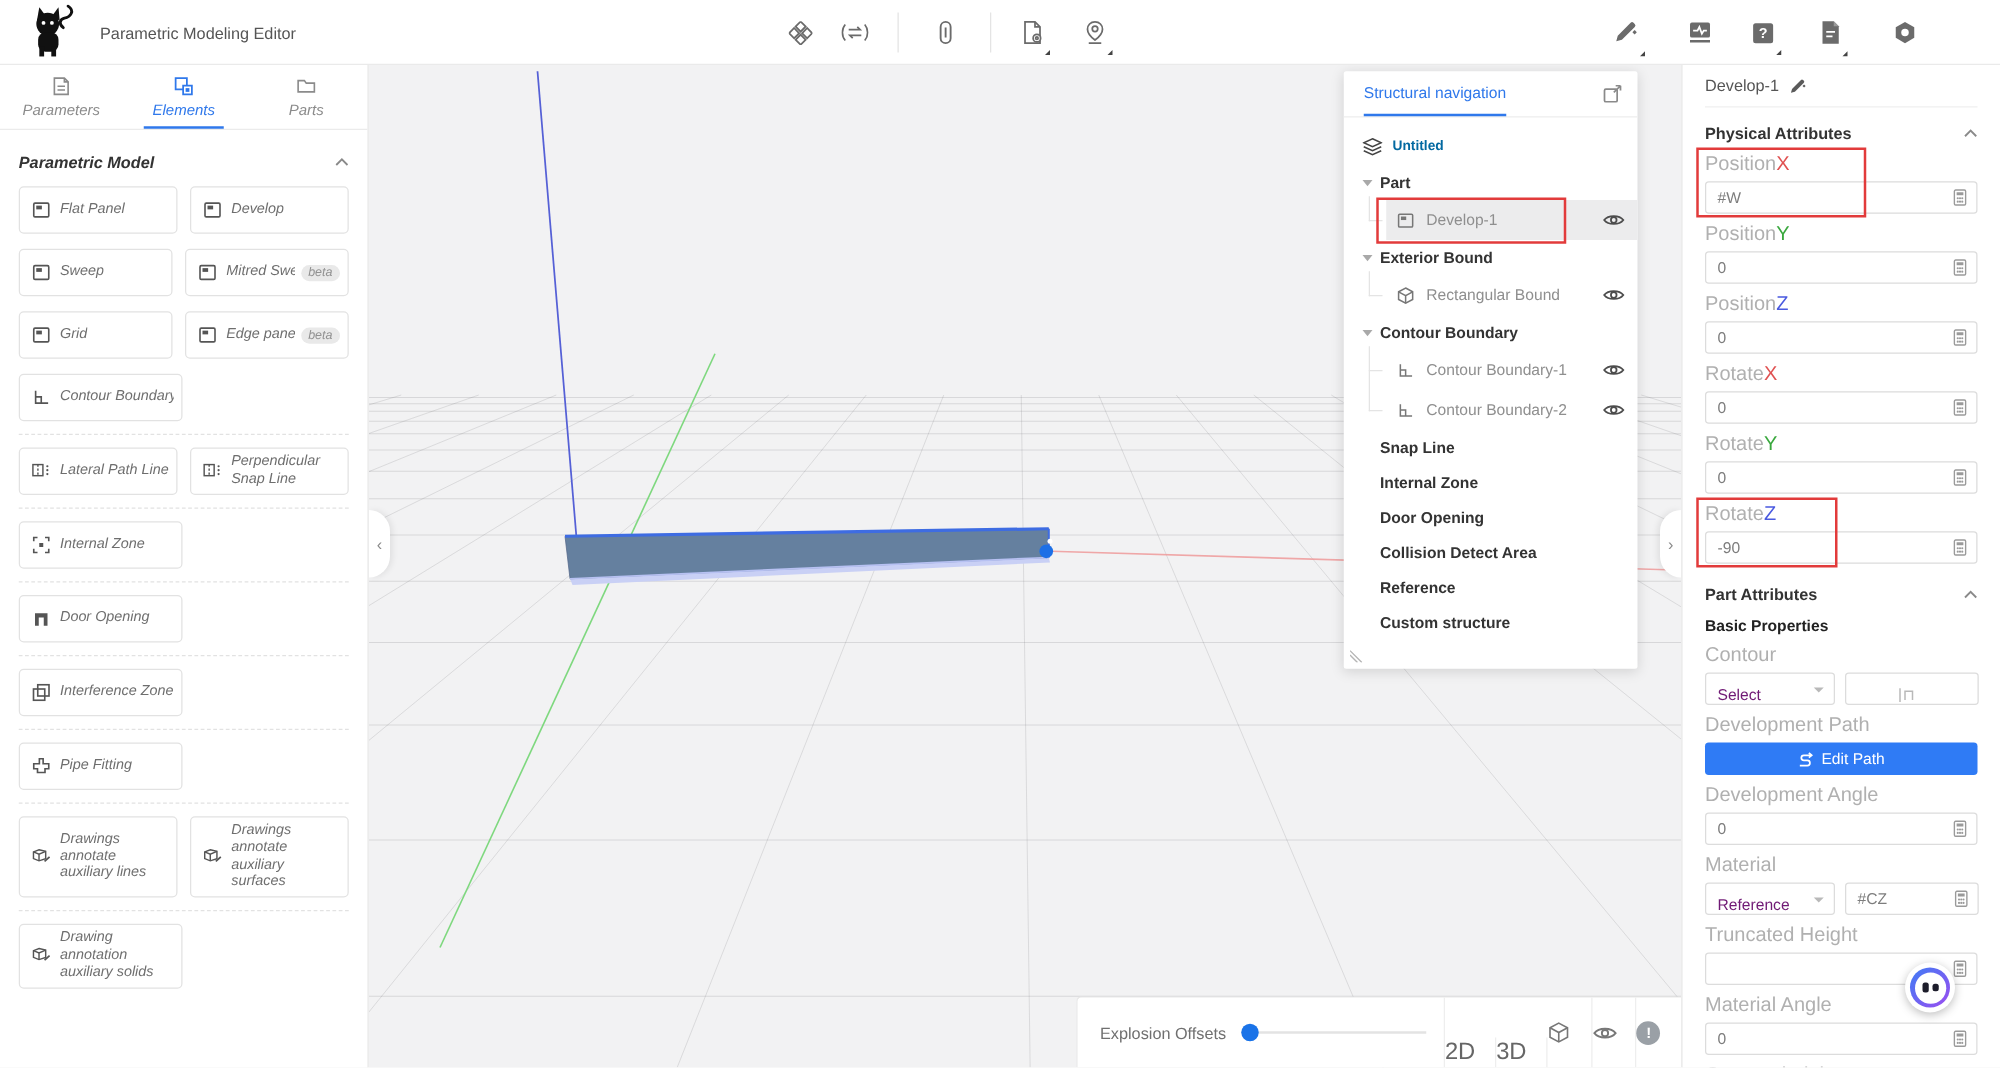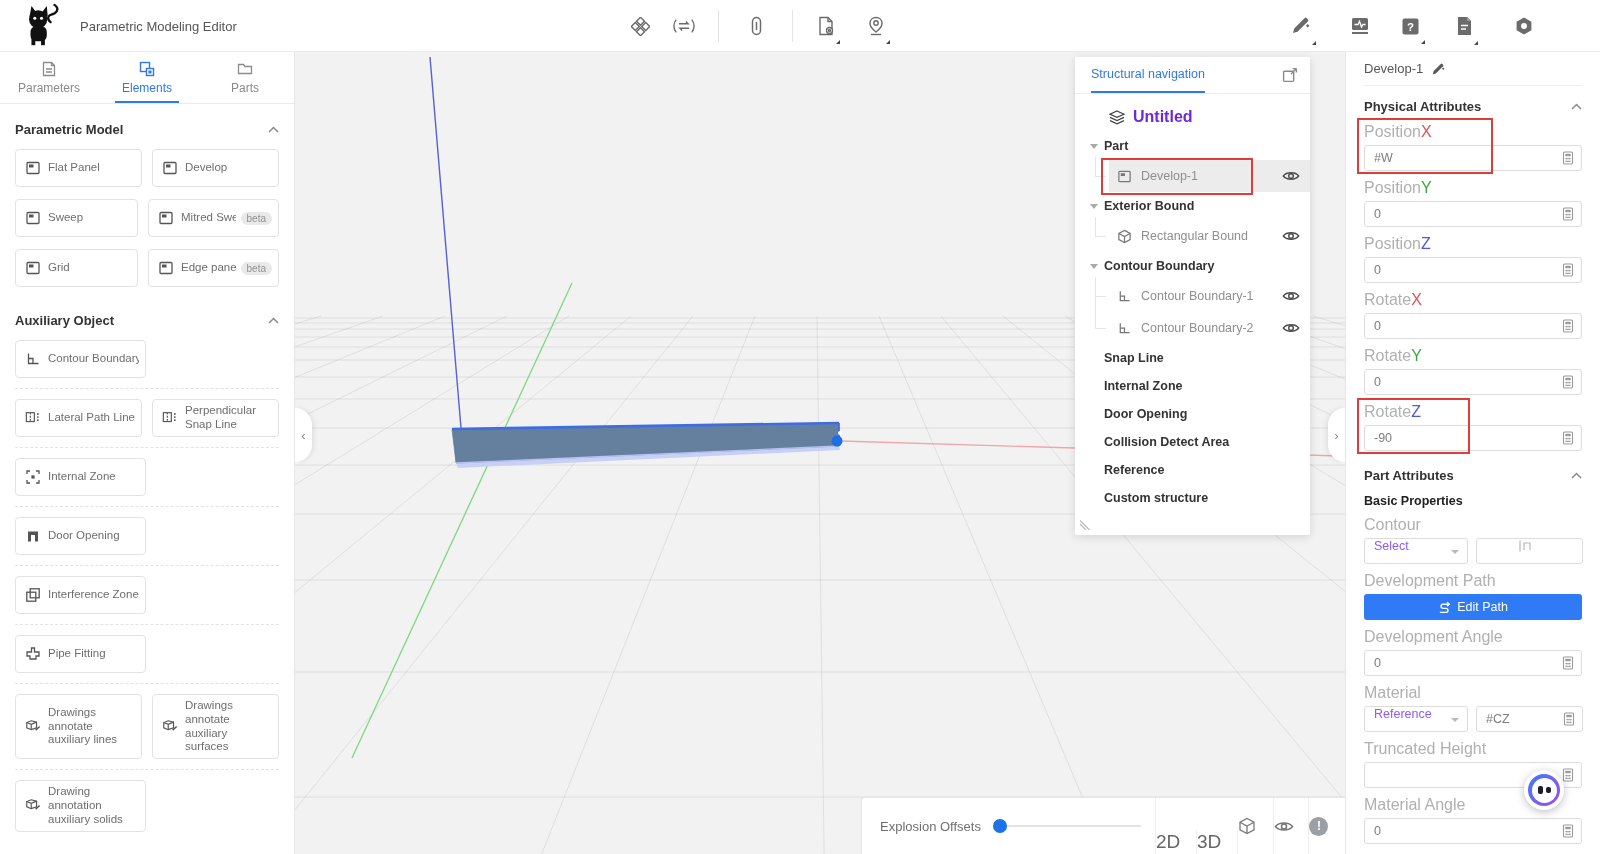--- a/index.html
+++ b/index.html
@@ -9,21 +9,21 @@
 
   
   .topbar { position:absolute; left:0; top:0; width:1600px; height:52px; background:#fff; border-bottom:1px solid #eaeaea; z-index:50; }
   .logo { position:absolute; left:18px; top:3px; width:48px; height:46px; }
   .app-title { position:absolute; left:80px; top:0; height:52px; display:flex; align-items:center; font-size:13px; color:#555; }
   .tb-icon { position:absolute; top:14px; width:24px; height:24px; display:flex; align-items:center; justify-content:center; color:#6b6b6b; cursor:pointer; }
   .tb-div { position:absolute; top:10px; width:1px; height:32px; background:#e4e4e4; }
   .corner-caret { position:absolute; width:0; height:0; border-right:4px solid #444; border-top:4px solid transparent; }
 
   
-  .sidebar { position:absolute; left:0; top:52px; width:295px; height:802px; background:#fff; border-right:1px solid #e6e6e6; z-index:30; }
+  .sidebar { position:absolute; left:0; top:52px; width:295px; height:802px; background:#fff; border-right:1px solid #e6e6e6; z-index:30;font-style:italic; }
   .tabs { position:relative; height:52px; border-bottom:1px solid #ebebeb; display:flex; }
   .tab { flex:1; display:flex; flex-direction:column; align-items:center; justify-content:center; gap:4px; font-size:12px; color:#8b8b8b; cursor:pointer; position:relative; }
   .tab.active { color:#2f78eb; }
   .tab.active::after { content:''; position:absolute; bottom:0; left:50%; transform:translateX(-50%); width:64px; height:2px; background:#2f78eb; }
   .sb-content { padding:4px 15px 0 15px; height:748px; overflow:hidden; }
   .sec-head { display:flex; align-items:center; justify-content:space-between; padding:14px 0 4px 0; font-size:13px; font-weight:bold; color:#333; }
   .sec-rows { margin-top:8px; }
   .sb-row { display:flex; gap:10px; }
   .sb-row.dashed { border-bottom:1px dashed #e2e2e2; padding-bottom:10px; margin-bottom:10px; }
   .sb-row.plain { margin-bottom:12px; }
@@ -39,21 +39,21 @@
   .collapse-handle { position:absolute; width:17px; height:54px; background:#fff; display:flex; align-items:center; justify-content:center; color:#8a8a8a; font-size:13px; cursor:pointer; z-index:20; }
   .handle-left { left:0; top:356px; border-radius:0 30px 30px 0; box-shadow:2px 0 5px rgba(0,0,0,0.08); }
   .handle-right { right:0; top:356px; border-radius:30px 0 0 30px; box-shadow:-2px 0 5px rgba(0,0,0,0.08); }
 
   
   .navpanel { position:absolute; left:780px; top:5px; width:235px; height:478px; background:#fff; box-shadow:0 2px 10px rgba(0,0,0,0.13); border-radius:2px; z-index:25; }
   .nav-head { position:relative; height:37px; border-bottom:1px solid #ededed; display:flex; align-items:center; padding:0 12px 0 16px; }
   .nav-tab { font-size:12.5px; color:#2f78eb; height:100%; display:flex; align-items:center; border-bottom:2px solid #2f78eb; cursor:pointer; }
   .nav-expand { margin-left:auto; width:16px; height:16px; color:#8a8a8a; cursor:pointer; }
   .nav-body { padding:8px 0 0 0; position:relative; }
-  .tree-root { height:30px; display:flex; align-items:center; gap:8px; padding-left:15px; font-size:16px; font-weight:bold; color:#6d28d9;margin-left:19px; }
+  .tree-root { height:30px; display:flex; align-items:center; gap:8px; padding-left:15px; font-size:11px; font-weight:bold; color:#0369a1; }
   .tree-group { height:28px; display:flex; align-items:center; padding-left:15px; font-size:12.5px; font-weight:bold; color:#333; cursor:pointer; }
   .tree-caret { width:0; height:0; border-left:4px solid transparent; border-right:4px solid transparent; border-top:5px solid #a9a9a9; margin-right:6px; }
   .tree-caret.none { border:none; width:8px; height:1px; margin-right:6px; }
   .tree-children { position:relative; }
   .tree-children::before { content:''; position:absolute; left:20px; top:-3px; bottom:15px; border-left:1px solid #e4e4e4; }
   .tree-child { position:relative; height:32px; display:flex; align-items:center; padding-left:34px; cursor:pointer; }
   .tree-child::before { content:''; position:absolute; left:20px; top:50%; width:11px; border-top:1px solid #e4e4e4; }
   .child-inner { flex:1; height:100%; display:flex; align-items:center; gap:9px; padding:0 10px 0 8px; position:relative; }
   .child-inner.selected { background:#ececed; }
   .child-inner .c-lbl { font-size:12.5px; color:#8f8f8f; flex:1; }
@@ -79,21 +79,21 @@
   .rightpanel { position:absolute; left:1345px; top:52px; width:255px; height:802px; background:#fff; border-left:1px solid #e6e6e6; padding:0 18px; z-index:30; overflow:hidden; }
   .rp-head { height:34px; display:flex; align-items:center; gap:8px; font-size:13px; color:#555; border-bottom:1px solid #efefef; }
   .rp-sec-head { display:flex; align-items:center; justify-content:space-between; padding:13px 0 9px 0; font-size:13px; font-weight:bold; color:#333; cursor:pointer; }
   .field { position:relative; margin-bottom:8px; }
   .f-label { font-size:16px; color:#b0b0b0; margin-bottom:4px; }
   .f-input { position:relative; height:26px; border:1px solid #dcdcdc; border-radius:3px; background:#fff; display:flex; align-items:center; padding:0 26px 0 9px; font-size:12.5px; color:#7d7d7d; }
   .calc-ico { position:absolute; right:6px; top:5px; width:14px; height:14px; color:#8f8f8f; }
   .f-ann { position:absolute; left:-7px; top:-5px; height:56px; border:2px solid #e23b3b; pointer-events:none; }
   .subhead { font-size:12.5px; font-weight:bold; color:#222; margin:2px 0 8px 0; }
   .duo { display:flex; gap:8px; }
-  .select-box { position:relative; height:26px; border:1px solid #dcdcdc; border-radius:3px; display:flex; align-items:flex-start; padding:0 20px 0 9px; font-size:12.5px; color:#8b5cf6; cursor:pointer; }
+  .select-box { position:relative; height:26px; border:1px solid #dcdcdc; border-radius:3px; display:flex; align-items:flex-end; padding:0 20px 0 9px; font-size:12.5px; color:#701a75; cursor:pointer; }
   .select-box .car { position:absolute; right:8px; top:11px; width:0; height:0; border-left:4px solid transparent; border-right:4px solid transparent; border-top:4px solid #b9b9b9; }
   .btn-primary { height:26px; width:100%; border:none; border-radius:3px; background:#2f7bf5; color:#fff; font-size:12.5px; display:flex; align-items:center; justify-content:center; gap:6px; cursor:pointer; }
   .w104 { width:104px; flex:none; }
   .w107 { width:107px; flex:none; position:relative; }
 
   
   .assistant { position:absolute; left:1524px; top:770px; width:40px; height:40px; border-radius:50%; background:#fff; box-shadow:0 2px 8px rgba(0,0,0,0.25); display:flex; align-items:center; justify-content:center; z-index:60; cursor:pointer; }
   .assistant .ring { width:32px; height:32px; border-radius:50%; background:linear-gradient(135deg,#3f7cf5,#9b4df0); display:flex; align-items:center; justify-content:center; }
   .assistant .face { width:25px; height:25px; border-radius:50%; background:#fff; display:flex; align-items:center; justify-content:center; gap:3px; }
   .assistant .eye { width:5px; height:8px; border-radius:2px; background:#1d1d2b; }
@@ -288,26 +288,20 @@
               <span class="sb-ico">
                 <svg class="" viewBox="0 0 16 16" fill="none" stroke="currentColor" stroke-width="1.3">
                   <rect x="2" y="2.5" width="12" height="11" rx="1"></rect>
                   <rect x="4" y="4.5" width="4.5" height="3" fill="currentColor" stroke="none"></rect>
                 </svg>
               </span>
           <span class="lbl nowrap">Edge panel</span>
               <span class="badge">beta</span>
             </div>
           </div>
-        </div>
-        <div class="sec-head">
-          <span>Auxiliary Object</span>
-      <svg width="11" height="7" viewBox="0 0 11 7" fill="none" stroke="#8a8a8a" stroke-width="1.5">
-            <path d="M1 6 L5.5 1.5 L10 6"></path>
-          </svg>
         </div>
         <div class="sec-rows">
           <div class="sb-row dashed">
             <div class="sb-btn">
               <span class="sb-ico">
                 <svg class="" viewBox="0 0 16 16" fill="none" stroke="currentColor" stroke-width="1.3">
                   <path d="M3.5 2.5 v10 h10"></path>
                   <path d="M3.5 7.5 h4.5 v5"></path>
                 </svg>
               </span>

